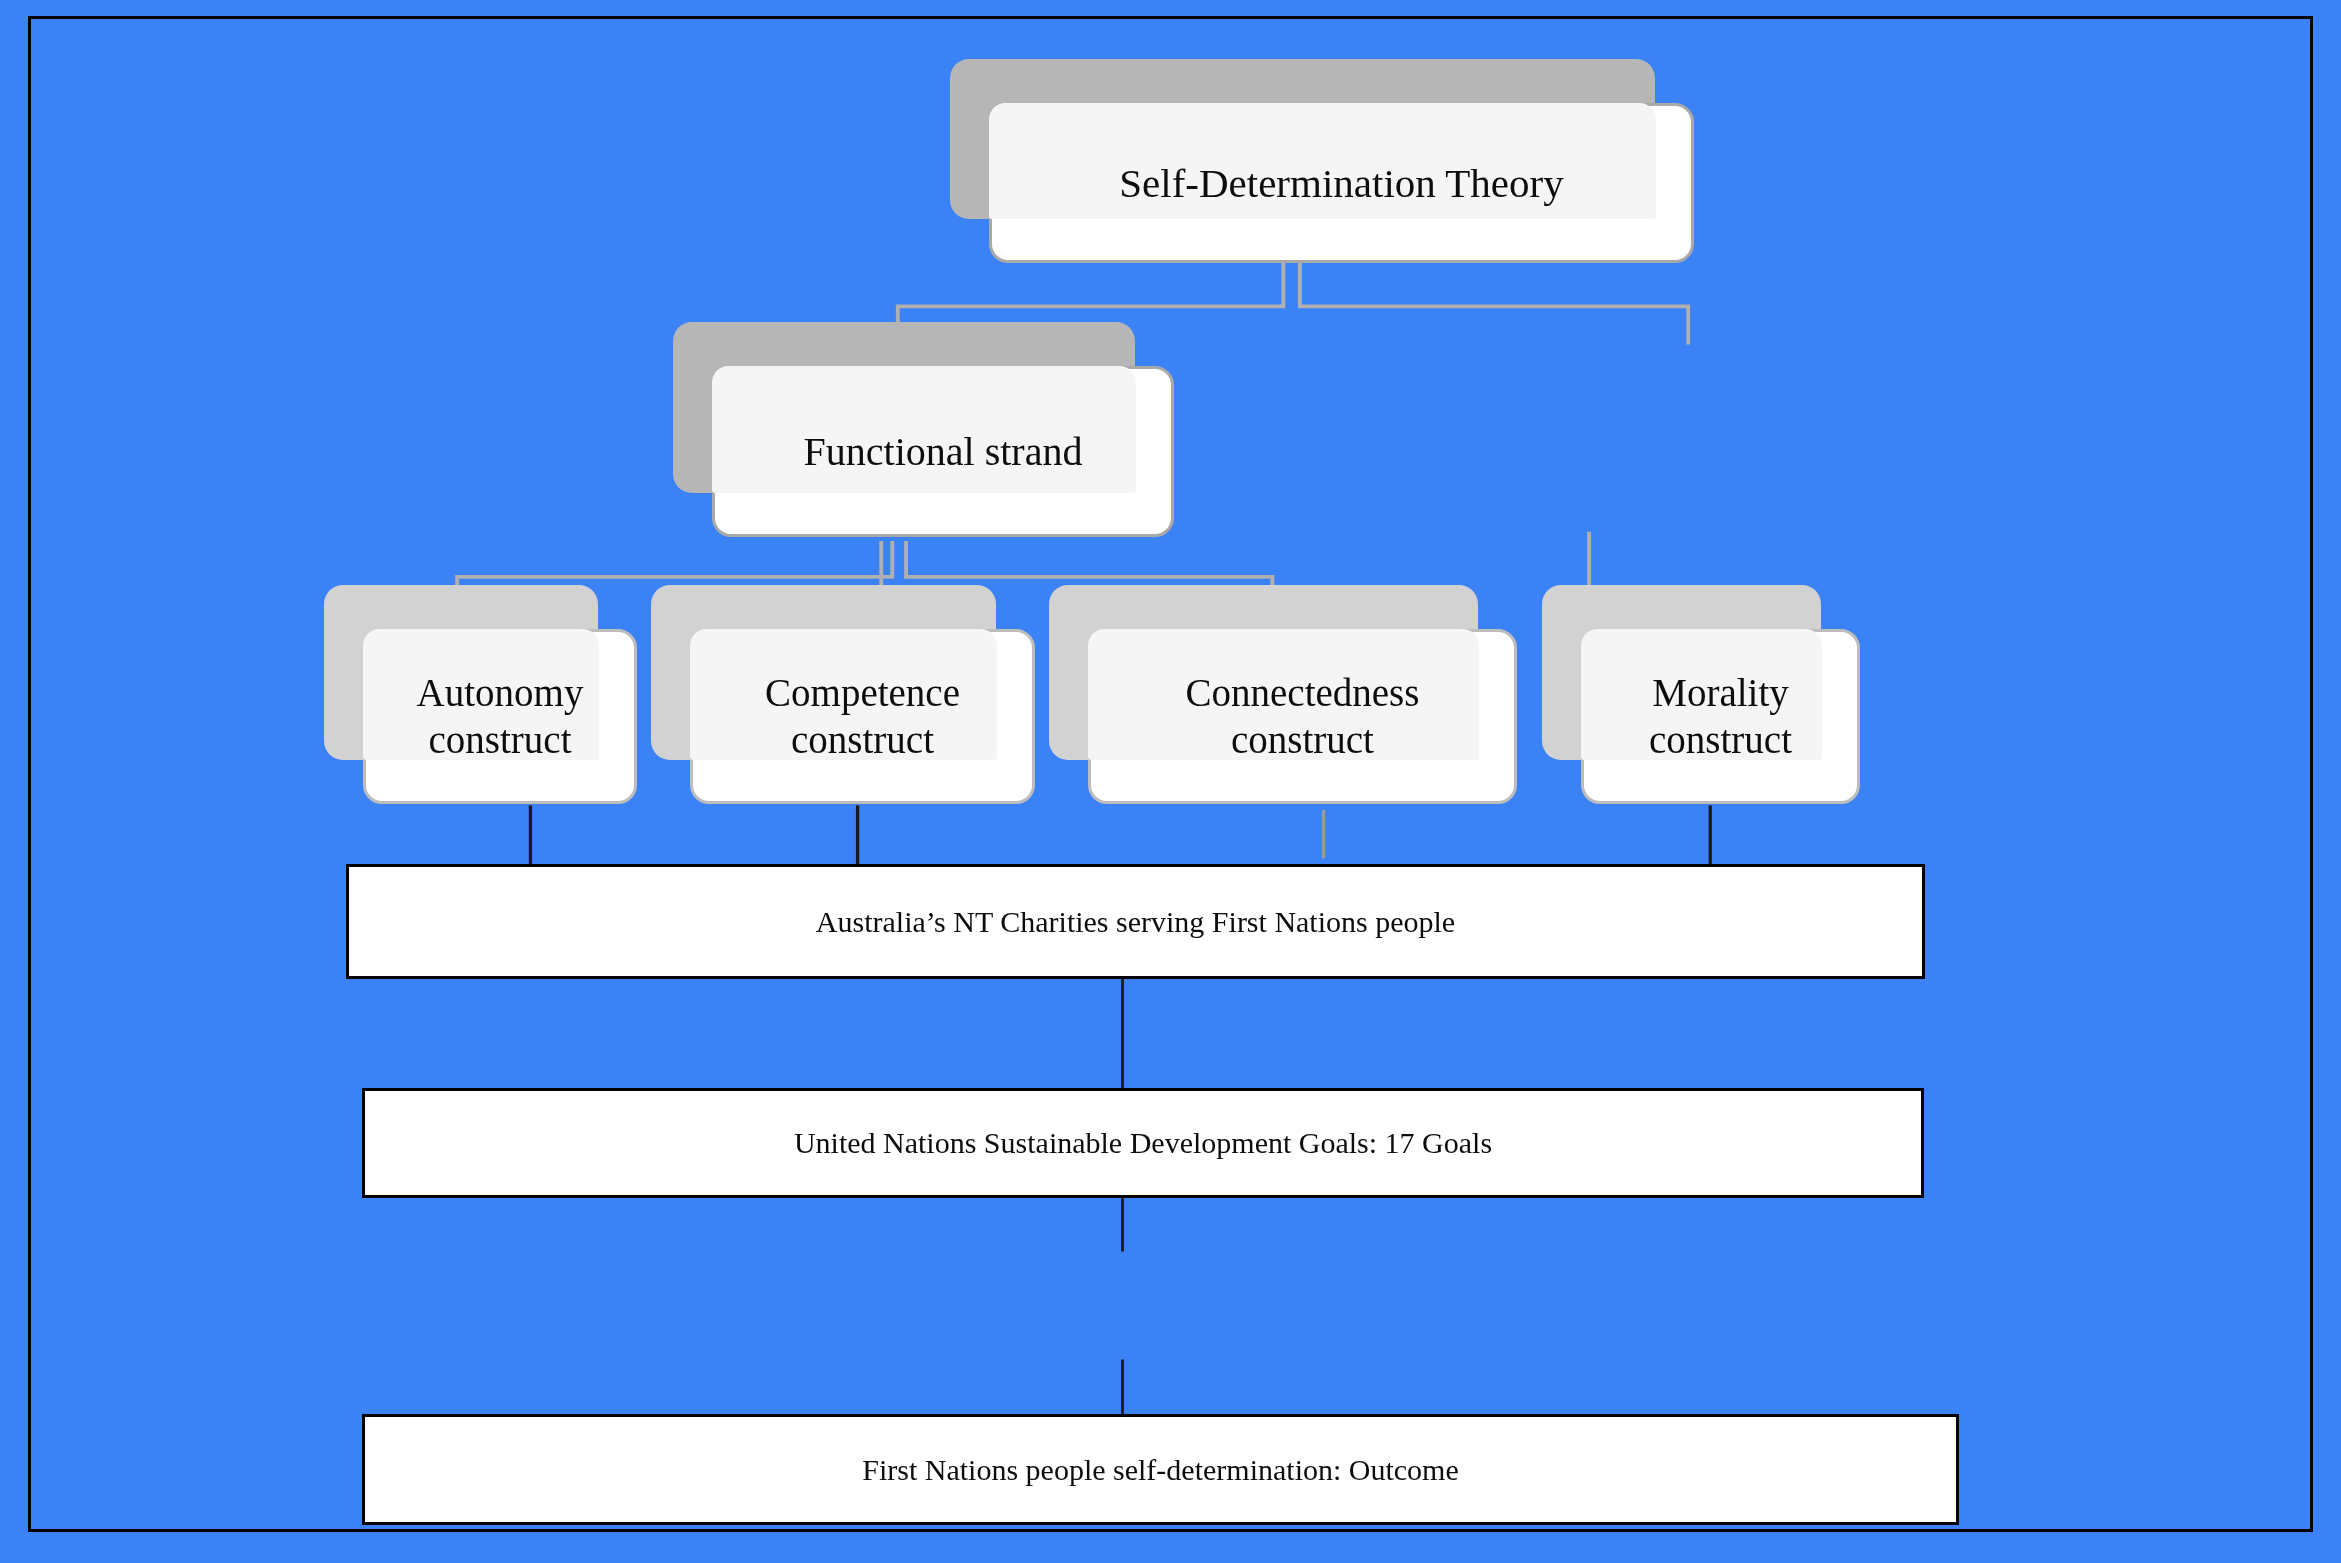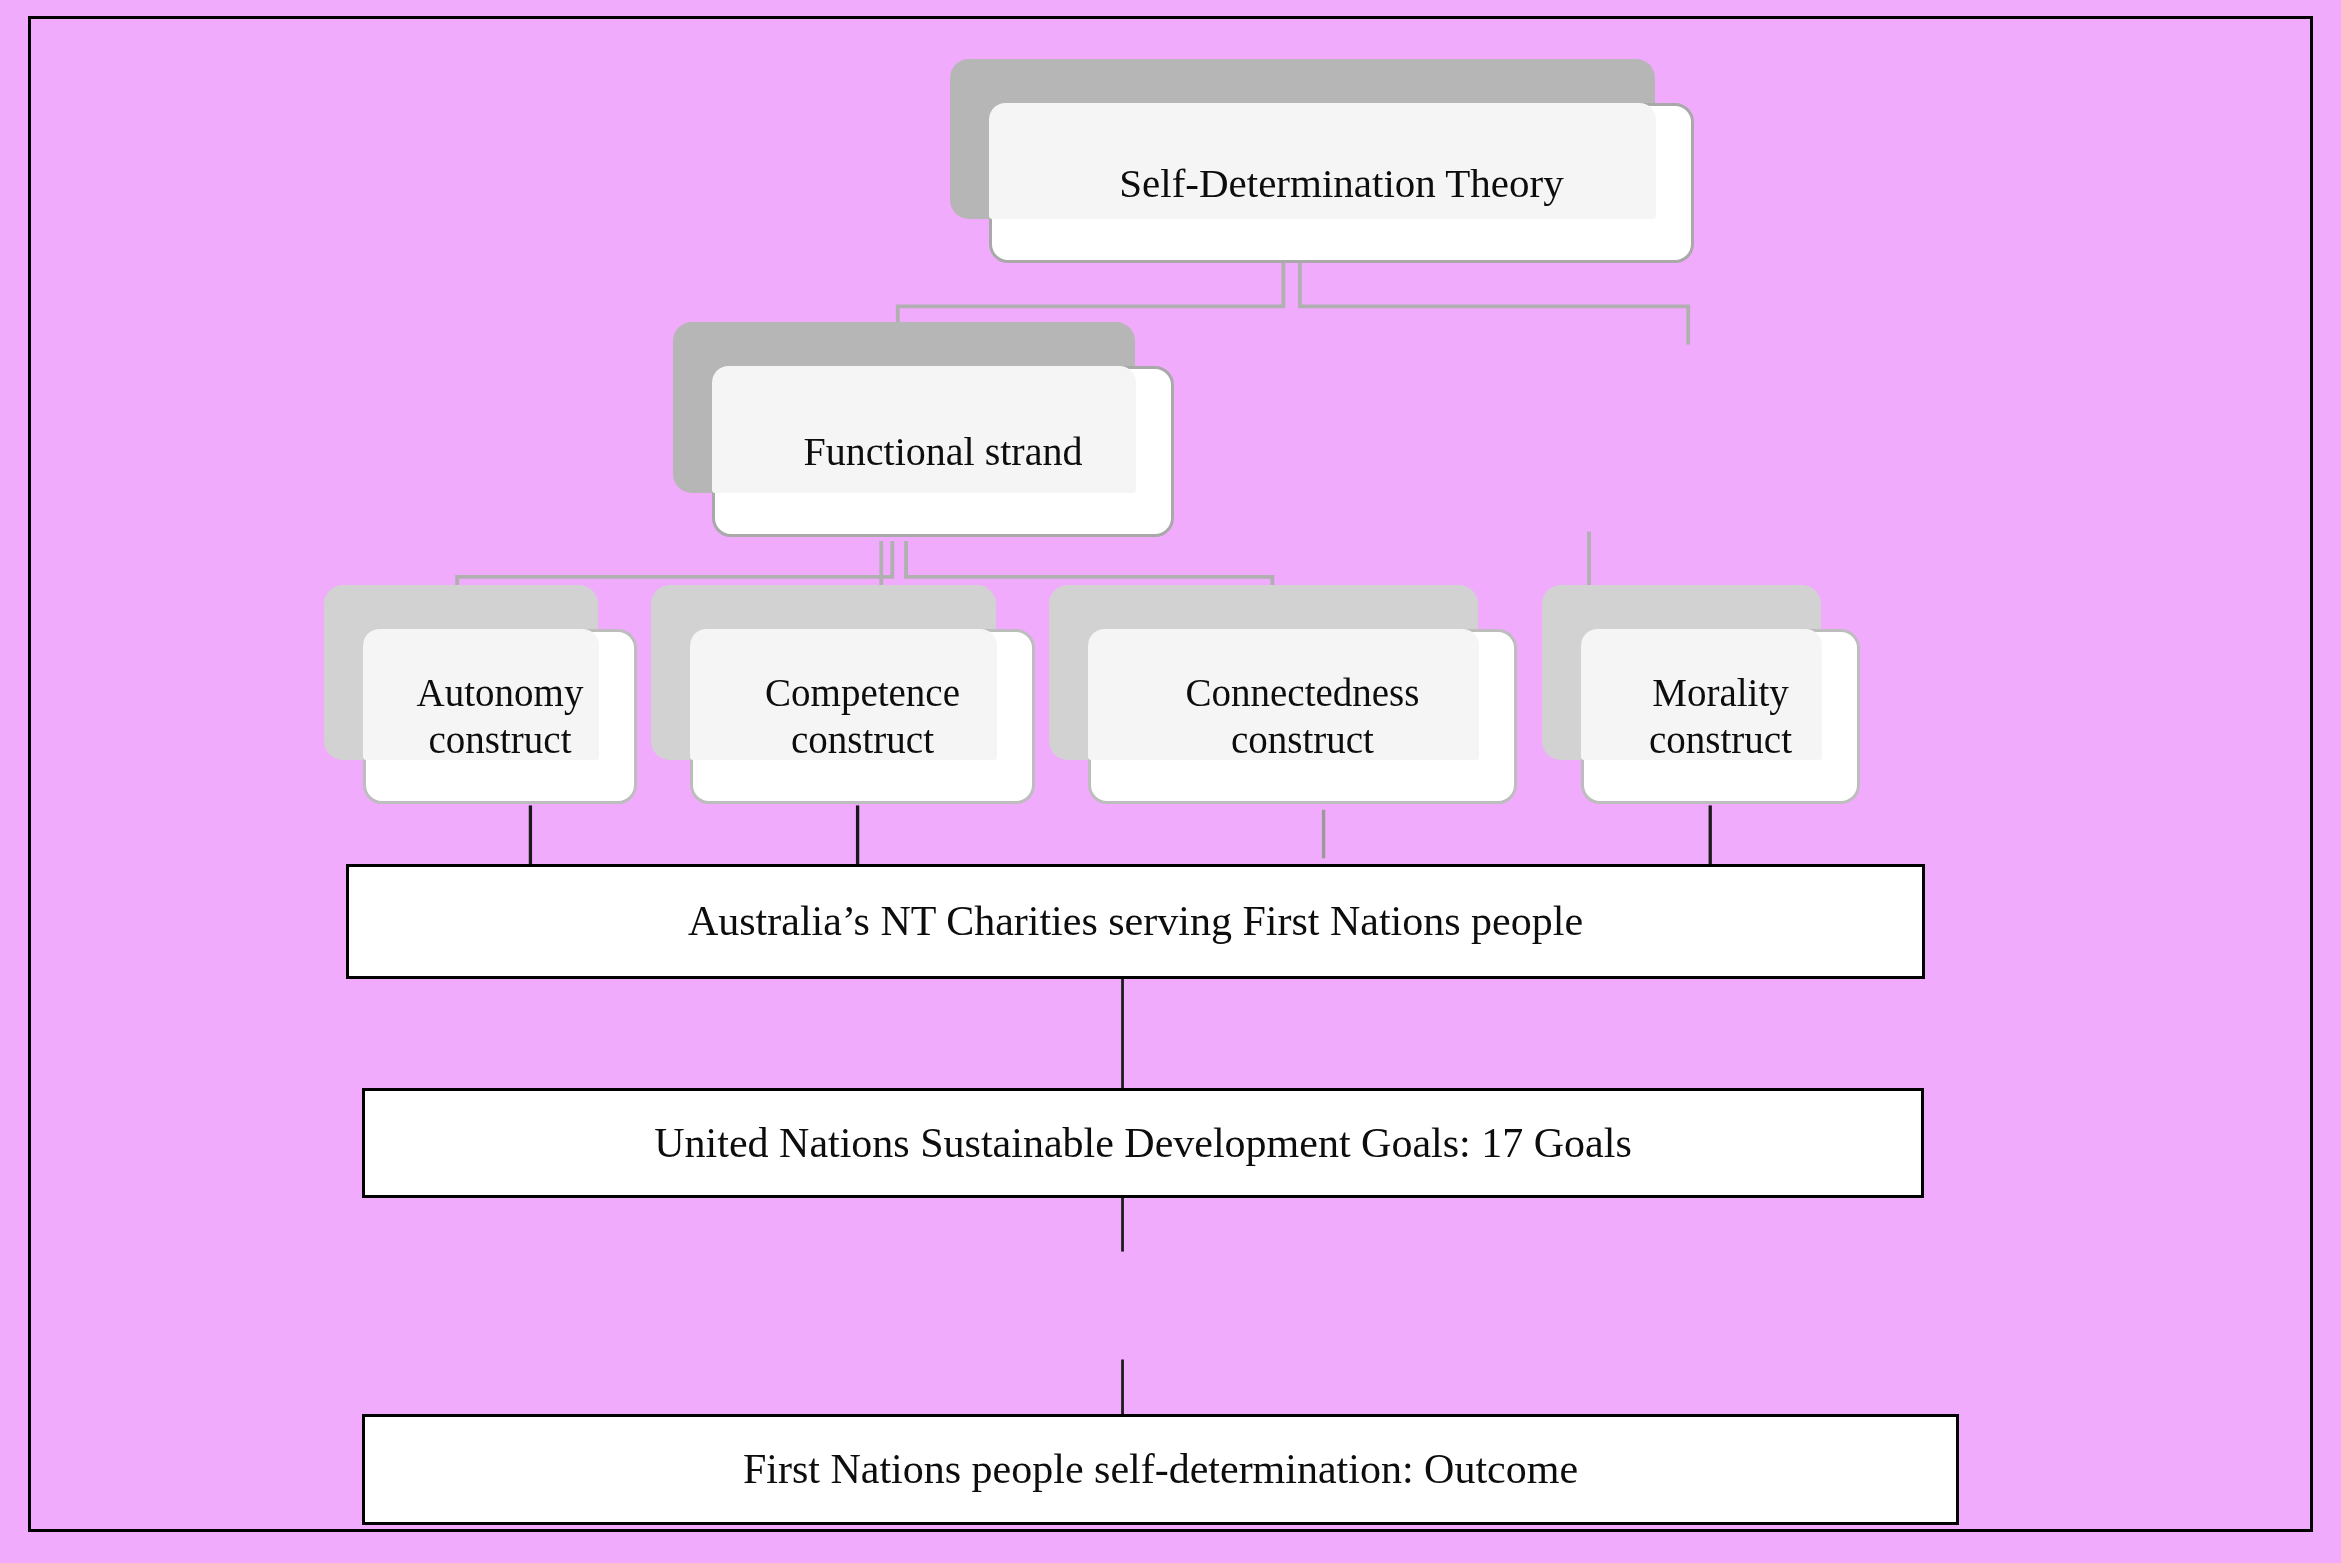--- a/index.html
+++ b/index.html
@@ -12,21 +12,21 @@
     height: 1564px;
     font-family: "Liberation Serif", "DejaVu Serif", serif;
     -webkit-font-smoothing: antialiased;
   }
 
   #figure-root {
     position: relative;
     width: 2342px;
     height: 1564px;
     overflow: hidden;
-    background: #f0abfc;
+    background: #3b82f6;
     font-family: Liberation Serif, serif;
   }
 
   
   #figure-frame {
     position: absolute;
     left: 27.5px;
     top: 16px;
     width: 2285px;
     height: 1516px;
@@ -106,21 +106,21 @@
   .rect-node {
     position: absolute;
     box-sizing: border-box;
     background: #ffffff;
     border: 3.3px solid #000000;
     display: flex;
     align-items: center;
     justify-content: center;
     text-align: center;
     color: #0d0d0d;
-    font-size: 42px;
+    font-size: 30px;
     line-height: 1.2;
   }
   .rect-node .rect-label { display: block; padding: 0 11px; }
 </style>
 </head>
 <body>
 
 <div id="figure-root">
 
   <div id="figure-frame"></div>

